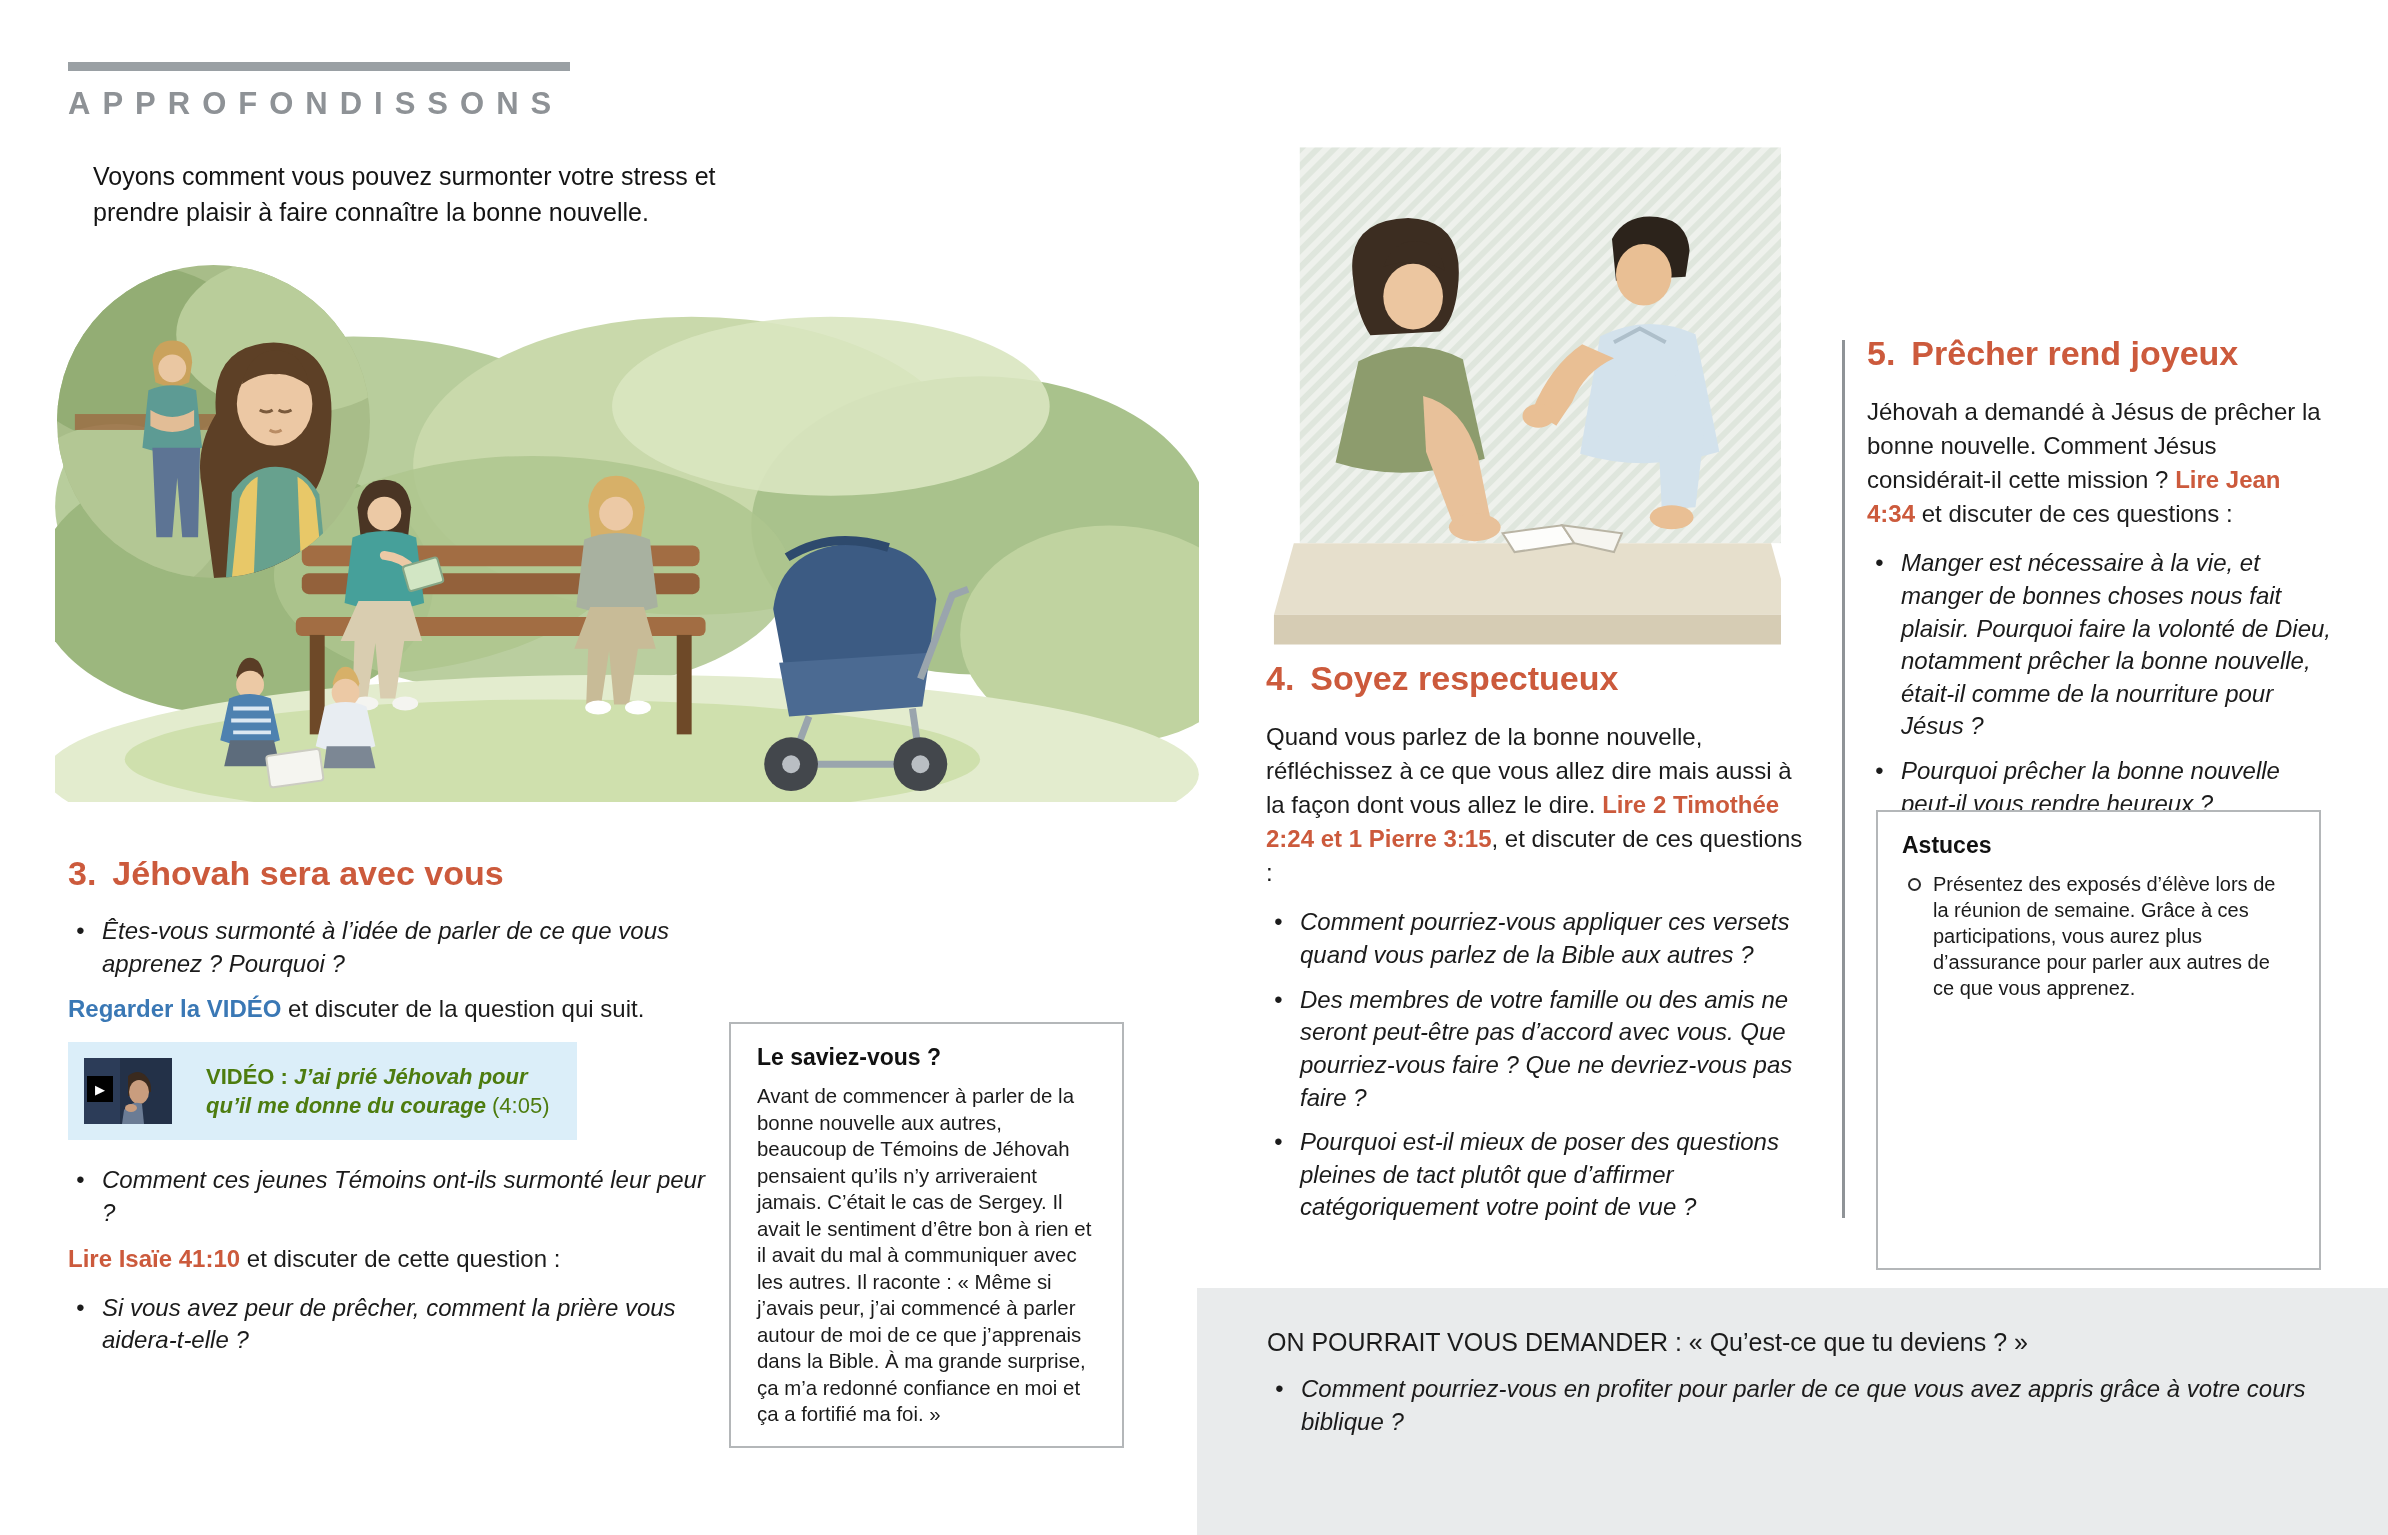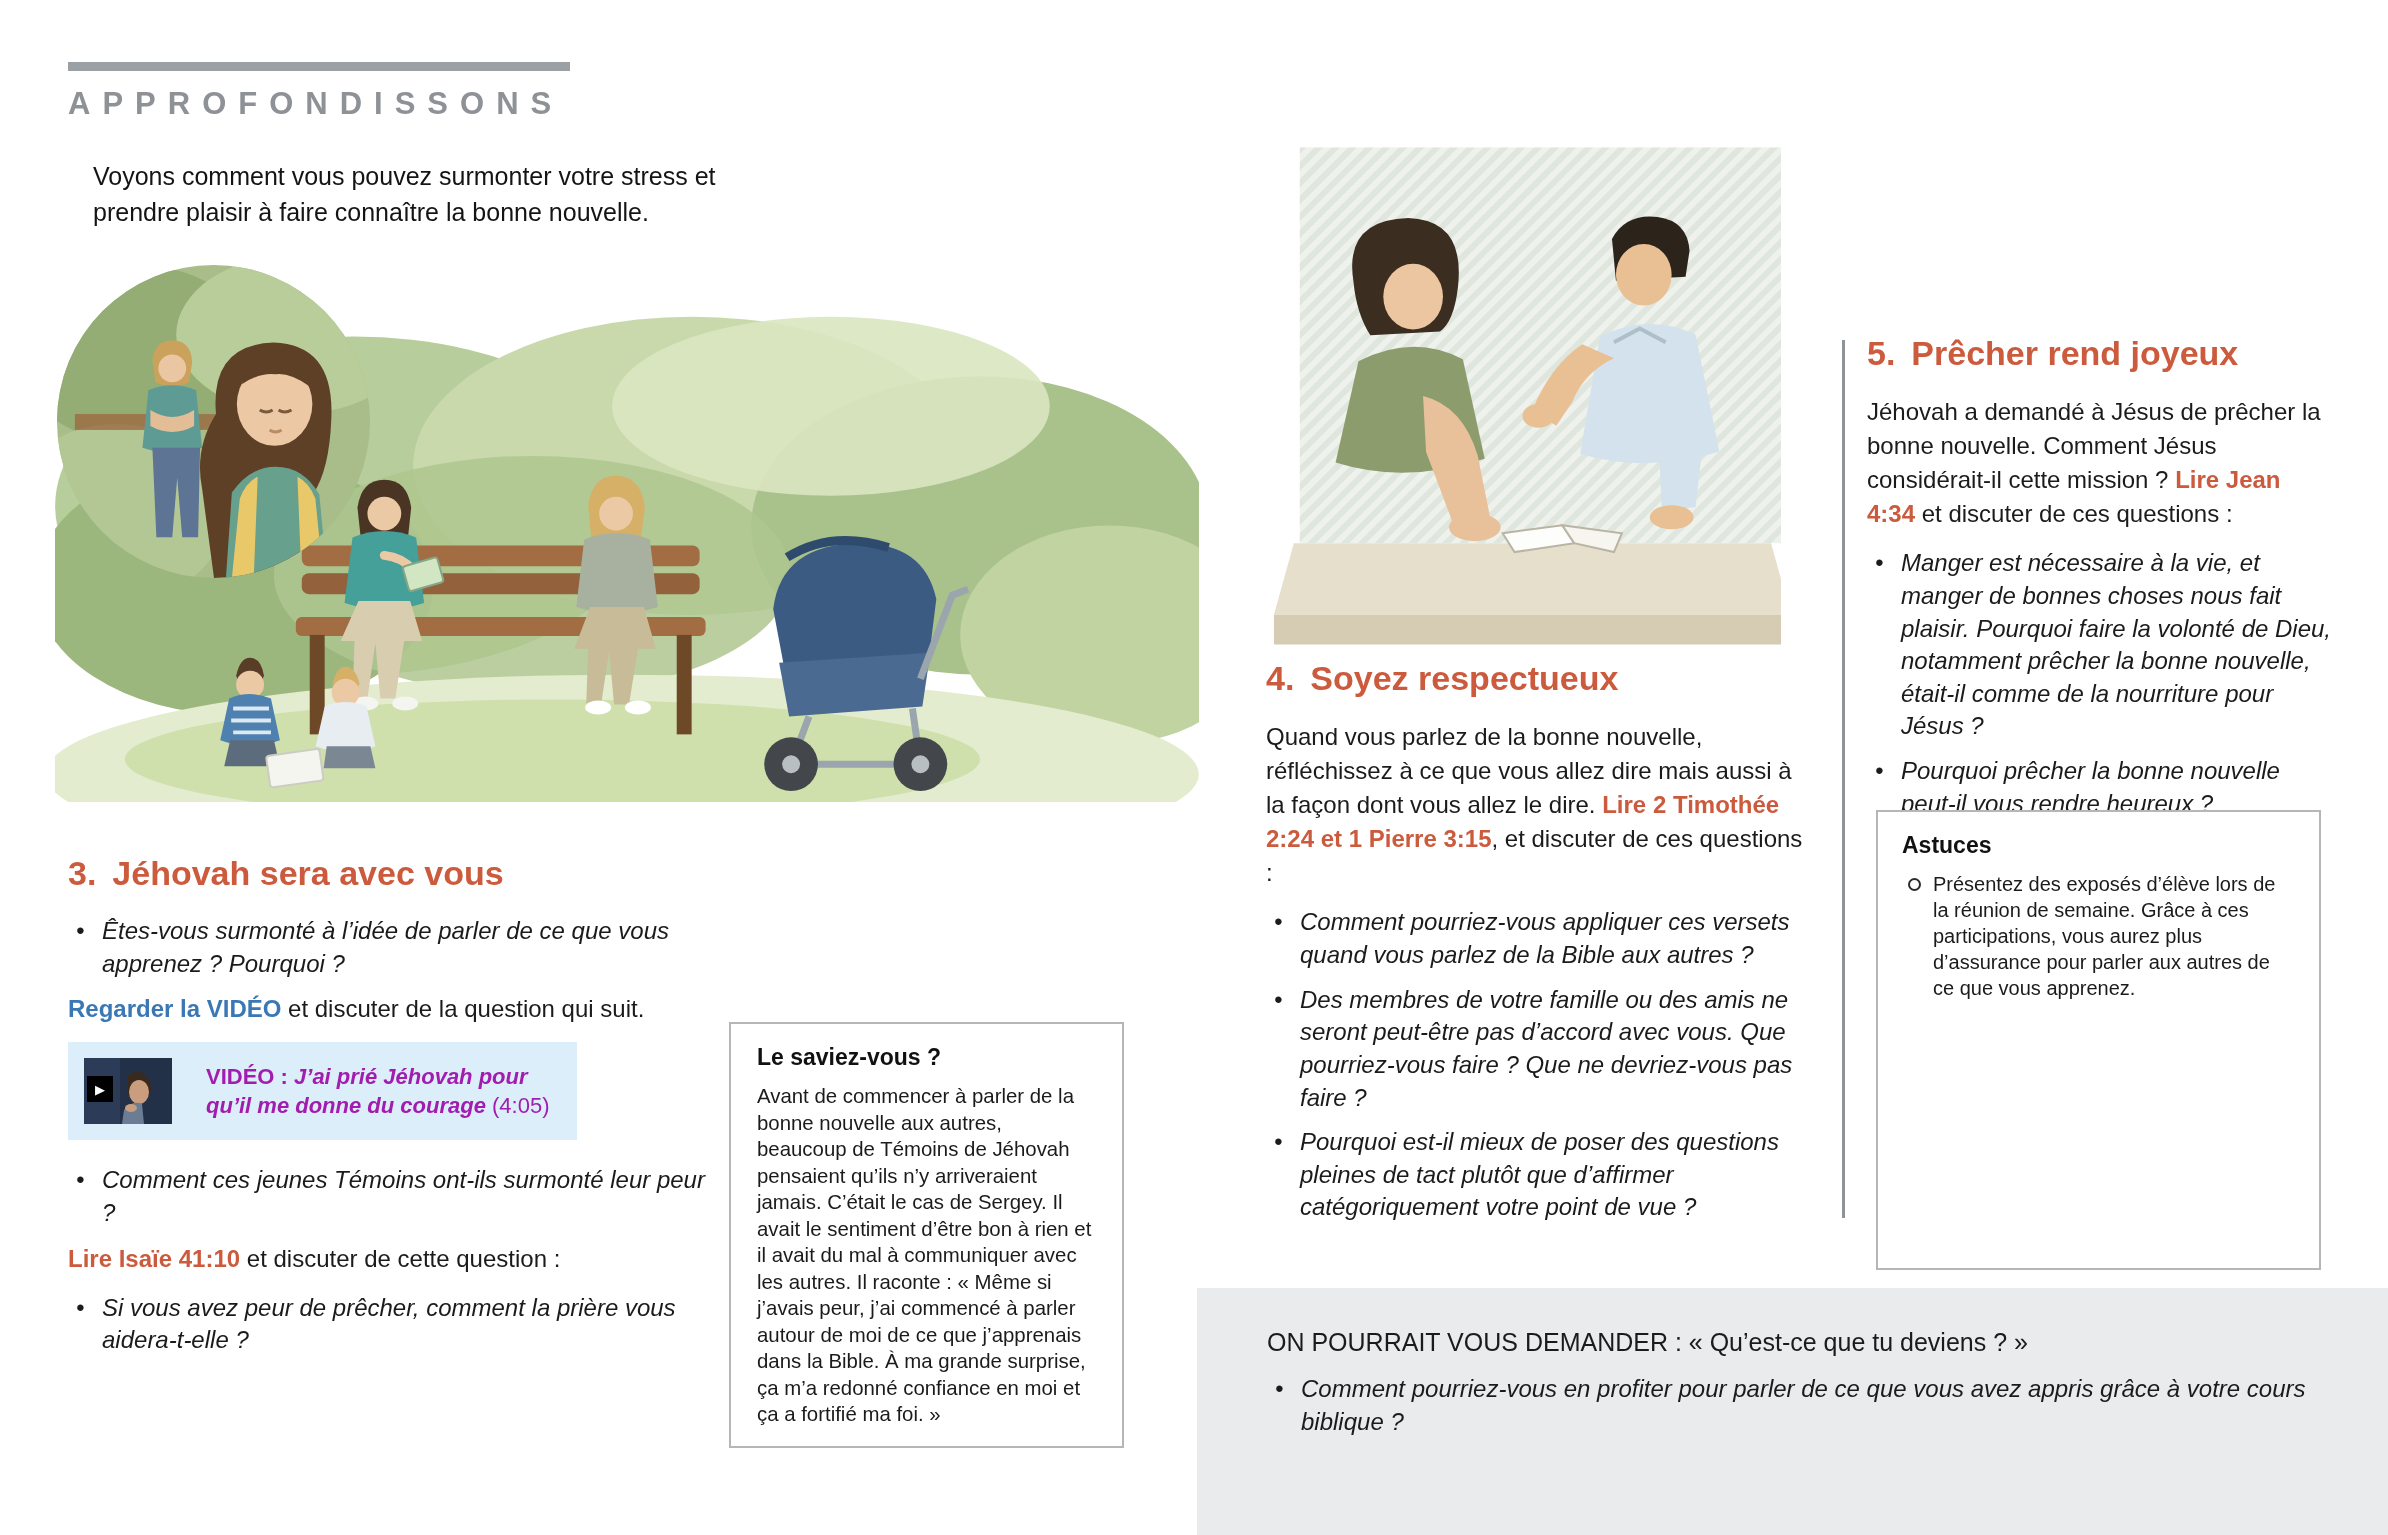--- a/index.html
+++ b/index.html
@@ -32,21 +32,21 @@
                 font-size: 24px; line-height: 1.36; font-style: italic; }
   .bullets li::before { content: "\2022"; position: absolute; left: 8px; top: 0; }
   .lnk-blue { color: #3a78b5; font-weight: 700; text-decoration: none; cursor: pointer; }
   .lnk-orange { color: #cc5a3c; font-weight: 700; cursor: pointer; }
   
   .video-box { display: flex; align-items: center; gap: 34px; width: 509px; height: 98px;
                background: #dbeef9; padding: 0 16px; margin: 6px 0 24px 0; cursor: pointer; }
   .video-thumb { position: relative; width: 88px; height: 66px; flex: 0 0 auto; }
   .play-badge { position: absolute; left: 3px; top: 18px; width: 26px; height: 26px; background: #000;
                 color: #fff; display: flex; align-items: center; justify-content: center; font-size: 13px; }
-  .video-text { margin: 0; font-size: 22px; line-height: 1.35; color: #a21caf; }
+  .video-text { margin: 0; font-size: 22px; line-height: 1.35; color: #4d7c0f; }
   .vt-label { font-weight: 700; }
   .vt-title { font-weight: 700; font-style: italic; }
   
   .box { position: absolute; background: #fff; border: 2px solid #b4b7b9; }
   .box h3 { margin: 0 0 12px 0; font-size: 23px; font-weight: 700; color: #111; }
   .know-box { left: 729px; top: 1022px; width: 395px; height: 426px; padding: 20px 26px; }
   .know-box p { margin: 0; font-size: 20.4px; line-height: 1.3; }
   .tips-box { left: 1876px; top: 810px; width: 445px; height: 460px; padding: 20px 24px; }
   .tips { list-style: none; margin: 0; padding: 0; }
   .tips li { position: relative; padding-left: 31px; margin: 0 0 10px 0; font-size: 20px; line-height: 1.3; }

